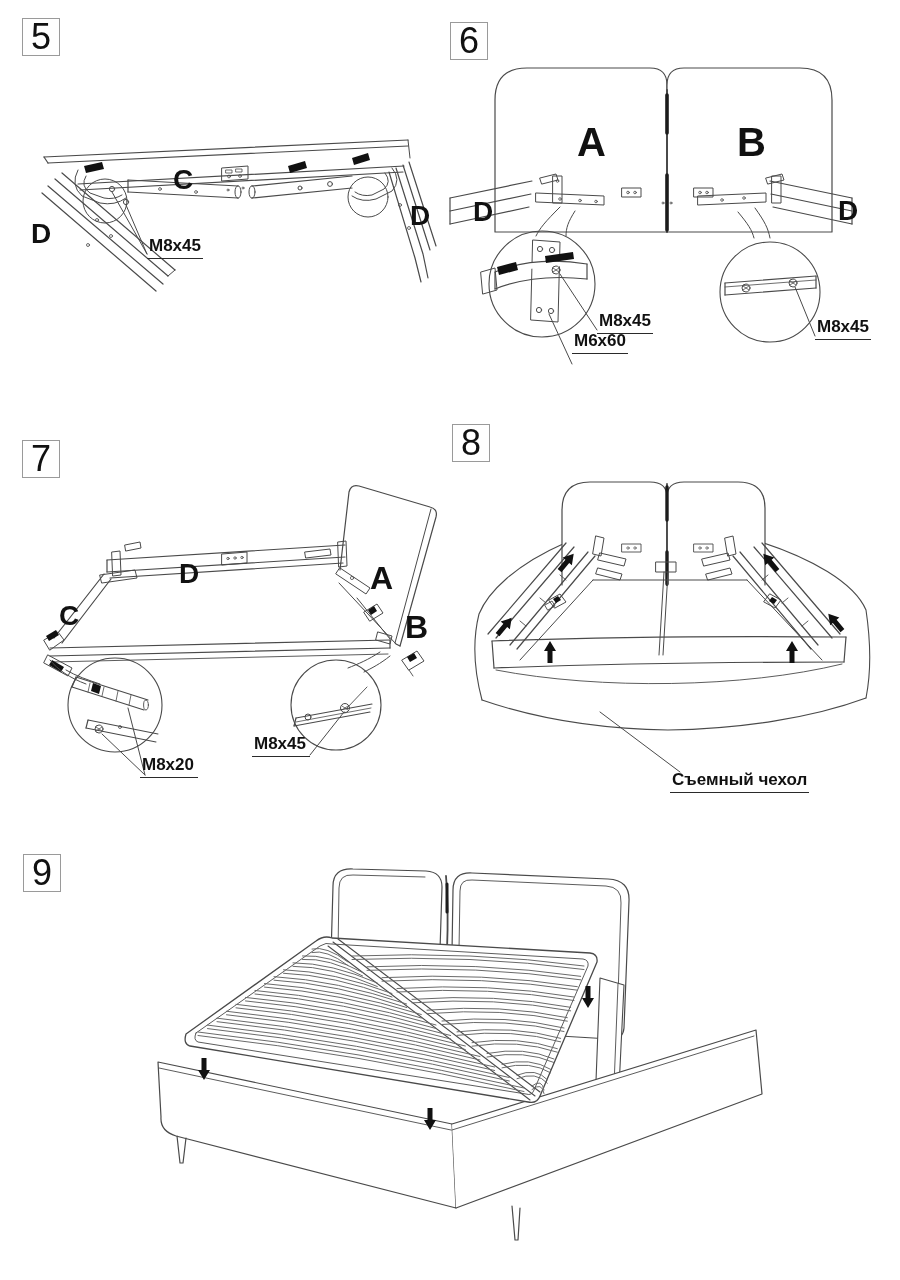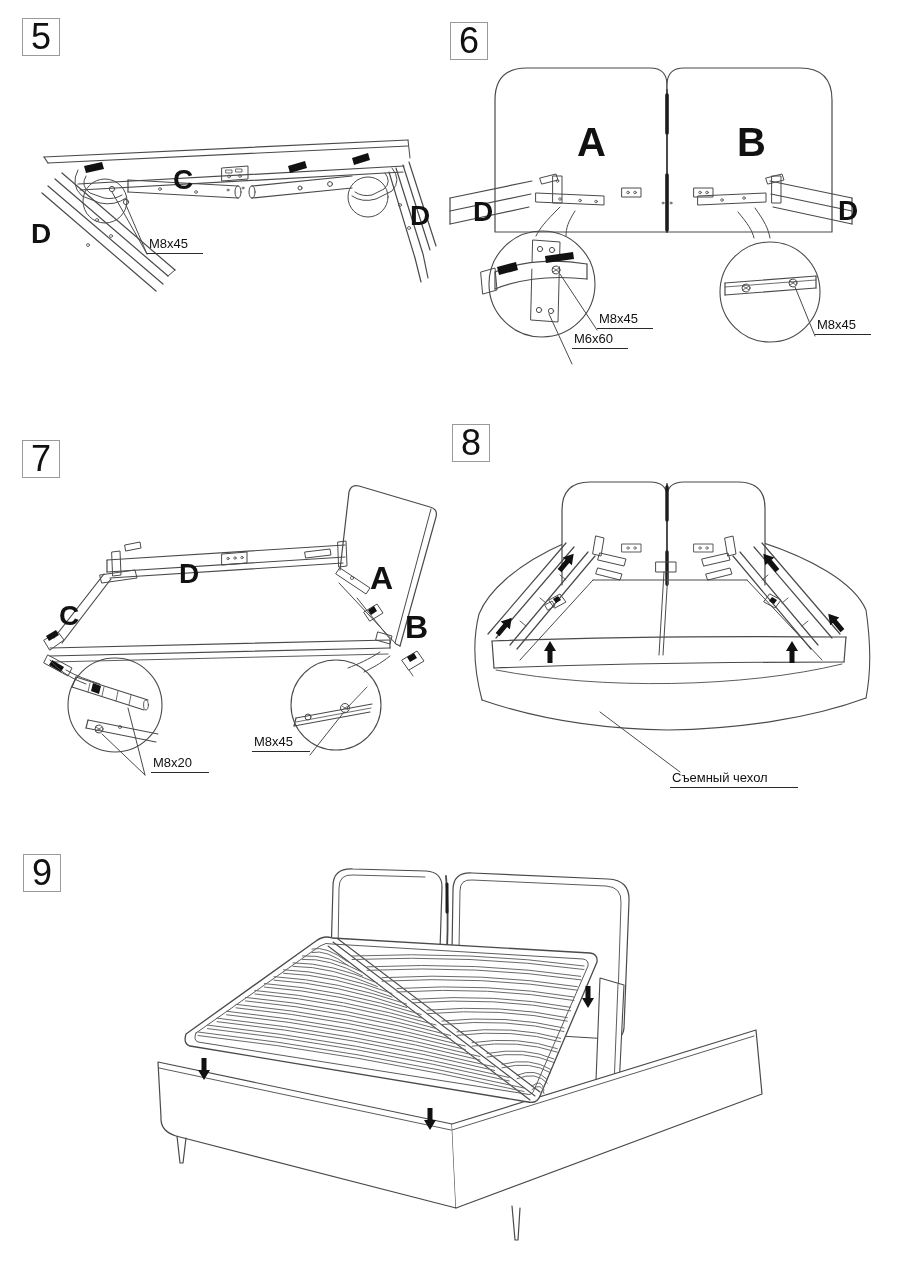--- a/index.html
+++ b/index.html
@@ -5,21 +5,21 @@
   html,body{margin:0;padding:0;background:#fff;}
   #sheet{position:relative;width:900px;height:1280px;background:#ffffff;overflow:hidden;
          font-family:"Liberation Sans", sans-serif;}
   #lineart{position:absolute;left:0;top:0;}
   .step-box{position:absolute;width:36px;height:36px;border:1.6px solid #9a9a9a;
             display:flex;align-items:center;justify-content:center;
             font-size:36px;font-weight:400;color:#111;background:#fff;line-height:1;}
   .part-label{position:absolute;font-weight:700;color:#111;font-size:28px;line-height:1;}
   .part-label.big{font-size:40px;}
   .part-label.mid{font-size:32px;}
-  .callout{position:absolute;font-size:13px;font-weight:400;color:#111;
+  .callout{position:absolute;font-size:17px;font-weight:700;color:#111;
            border-bottom:1.6px solid #2a2a2a;padding:0 2px 2px 2px;line-height:1.1;
            white-space:nowrap;}
 </style>
 </head>
 <body>
 
 <div id="sheet">
 
 <svg id="lineart" width="900" height="1280" viewBox="0 0 900 1280" fill="none" stroke="#4a4a4a" stroke-width="1.2" stroke-linecap="round" stroke-linejoin="round">
 
@@ -414,18 +414,18 @@
   <div class="part-label" style="left:473px;top:198px">D</div>
   <div class="part-label" style="left:838px;top:197px">D</div>
   <div class="callout" style="left:597px;top:312px;min-width:52px">M8x45</div>
   <div class="callout" style="left:572px;top:332px;min-width:52px">M6x60</div>
   <div class="callout" style="left:815px;top:318px;min-width:52px">M8x45</div>
 
   <div class="part-label" style="left:179px;top:560px">D</div>
   <div class="part-label" style="left:59px;top:602px">C</div>
   <div class="part-label mid" style="left:370px;top:562px">A</div>
   <div class="part-label mid" style="left:405px;top:611px">B</div>
-  <div class="callout" style="left:151px;top:756px;min-width:54px">M8x20</div>
+  <div class="callout" style="left:140px;top:756px;min-width:54px">M8x20</div>
   <div class="callout" style="left:252px;top:735px;min-width:54px">M8x45</div>
 
   <div class="callout" style="left:670px;top:771px;min-width:124px">Съемный чехол</div>
 
 </div>
 
 </body></html>

